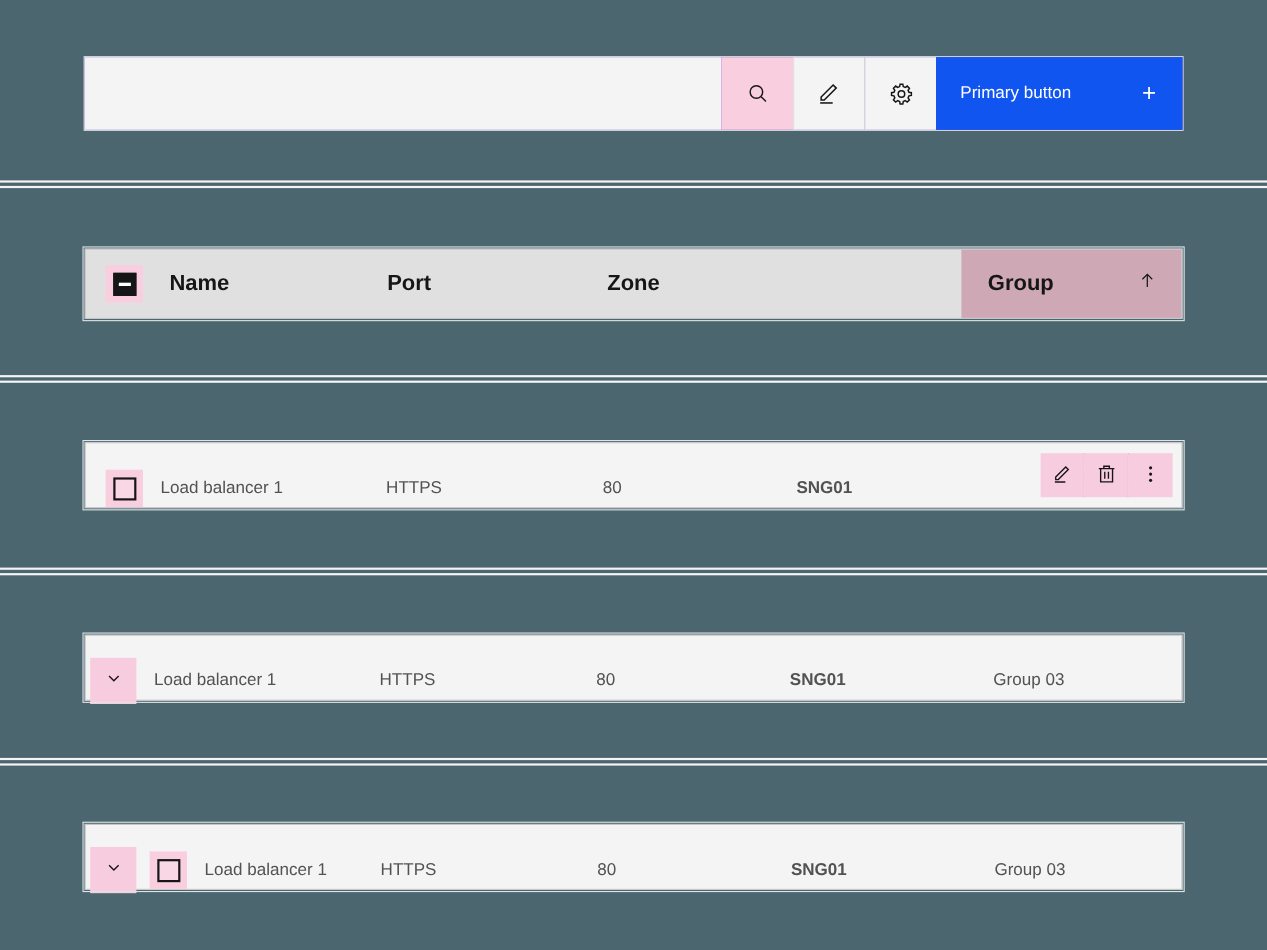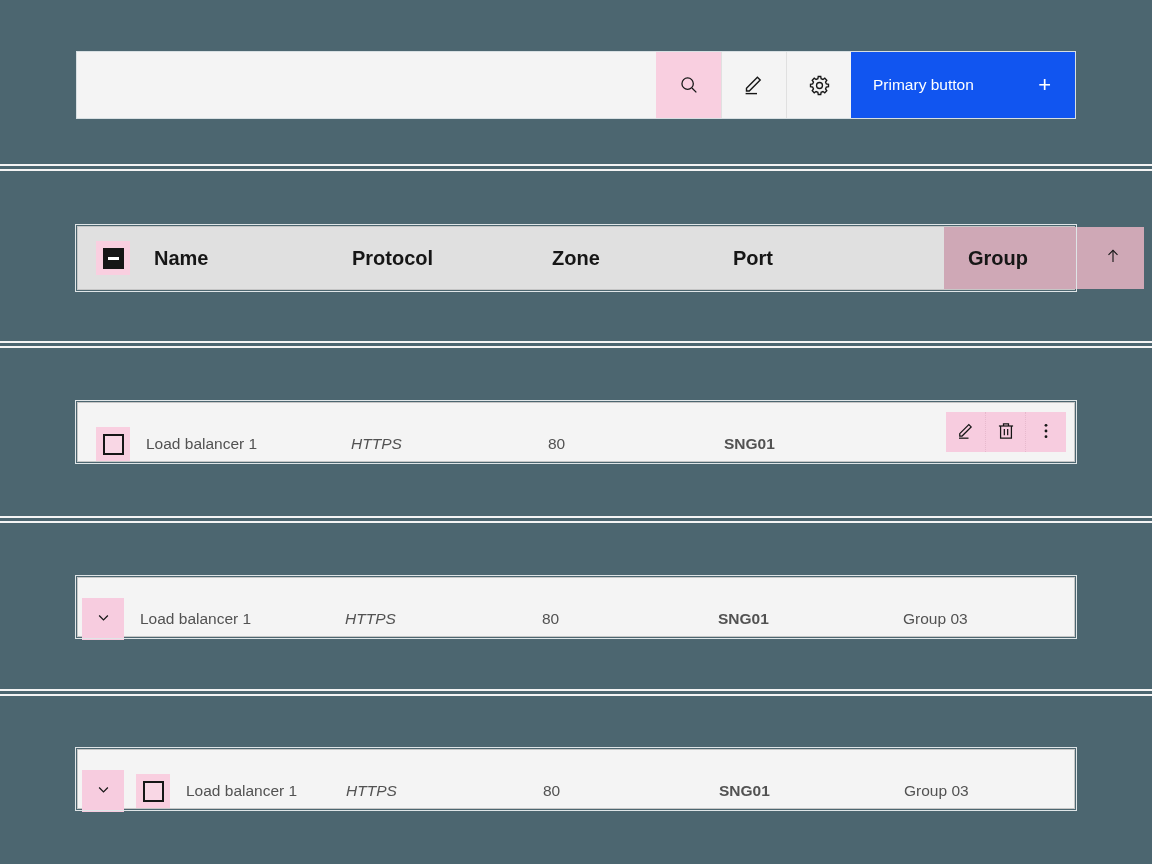--- a/index.html
+++ b/index.html
@@ -227,21 +227,21 @@
     display: flex;
     align-items: center;
     justify-content: center;
     cursor: pointer;
     margin-left: 4px;
   }
   .gap-12 { flex: 0 0 12px; }
   .gap-16 { flex: 0 0 16px; }
 
   .lbl-name     { flex: 0 0 205px; }
-  .lbl-protocol { flex: 0 0 197px; font-style: italic; }
+  .lbl-protocol { flex: 0 0 197px; }
   .lbl-port     { flex: 0 0 176px; }
   .lbl-zone     { flex: 0 0 185px; font-weight: bold; }
   .lbl-group    { flex: 1 1 auto; }
 
   .row-actions {
     display: flex;
     align-items: center;
     height: 100%;
     margin-right: 8px;
     flex: 0 0 auto;
@@ -308,28 +308,25 @@
   <div class="card table-header">
     <div class="header-left">
 
       <div class="cb-wrap">
         <div class="cb-box indeterminate"></div>
       </div>
 
       <div class="header-cell hdr-name" style="padding-left:24px">
         <span>Name</span>
       </div>
-      <div class="header-cell hdr-protocol">
-        <span>Protocol</span>
+      <div class="header-cell hdr-port">
+        <span>Port</span>
       </div>
       <div class="header-cell hdr-zone">
         <span>Zone</span>
-      </div>
-      <div class="header-cell hdr-port">
-        <span>Port</span>
       </div>
     </div>
 
     <div class="header-sorted">
       <span>Group</span>
       <span>
         <svg width="18" height="18" viewBox="0 0 24 24" fill="none" stroke="#161616" stroke-width="1.5">
           <line x1="12" y1="20" x2="12" y2="4.5"></line>
           <polyline points="6,10.5 12,4.5 18,10.5"></polyline>
         </svg>

